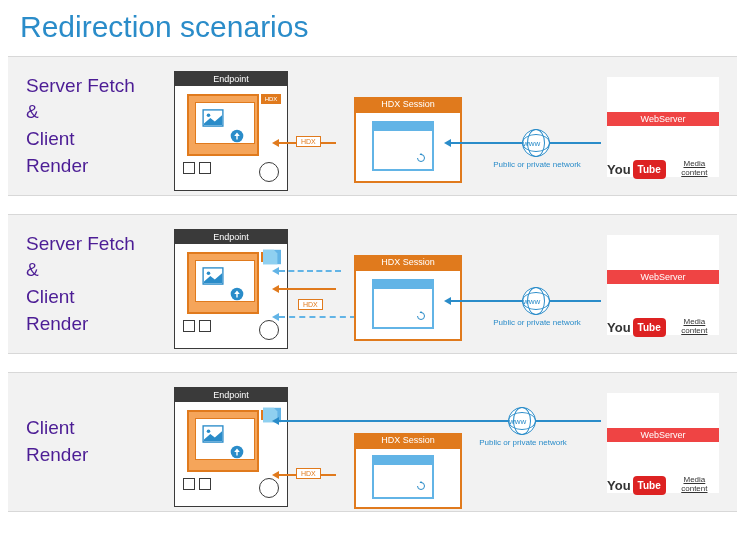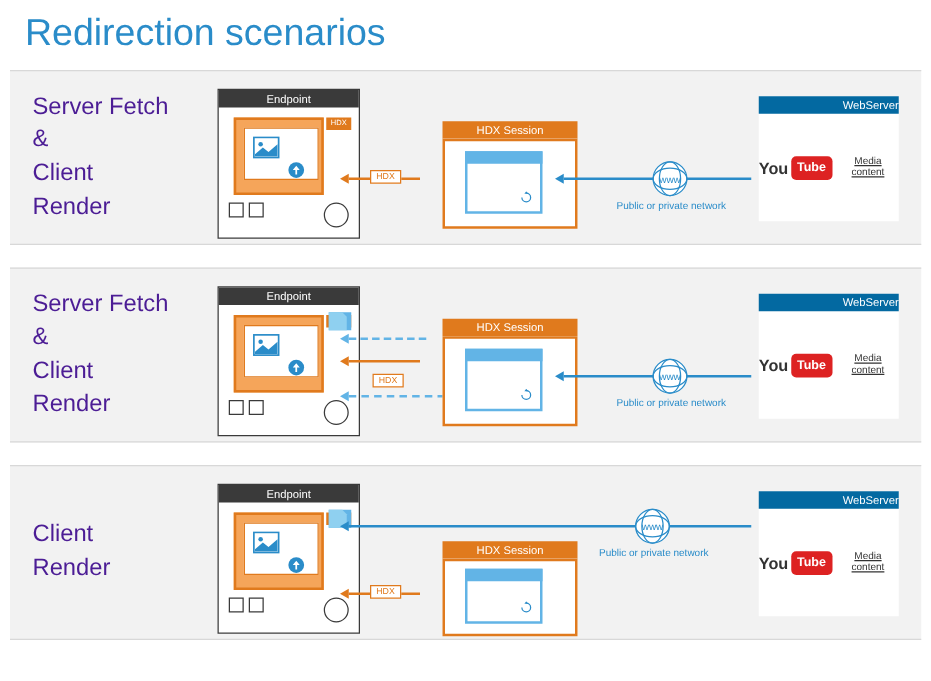--- a/index.html
+++ b/index.html
@@ -46,39 +46,39 @@
     border:2px solid #62b4e6; background:#fff;
   }
   .hdx-monitor::before {
     content:""; position:absolute; left:-2px; right:-2px; top:-2px; height:10px;
     background:#62b4e6;
   }
   .hdx-refresh { position:absolute; right:6px; bottom:6px; width:10px; height:10px; }
 
   
   .webserver { position:absolute; right:18px; top:14px; width:112px; height:100px; background:#fff; }
-  .ws-header { background:#0369a1; color:#fff; font-size:9px; text-align:right; padding:2px 0; }
+  .ws-header { background:#ef4444; color:#fff; font-size:9px; text-align:center; padding:2px 0;margin-top:35px; }
   .ws-body { height:86px; display:flex; flex-direction:row; align-items:center; justify-content:center; gap:4px; }
   .yt { width:60px; height:26px; display:flex; align-items:center; justify-content:center; gap:2px; }
   .yt .you { font-size:13px; font-weight:700; color:#333; }
   .yt .tube { font-size:10px; font-weight:700; color:#fff; background:#d22; padding:4px 5px; border-radius:4px; }
   .mc { font-size:8px; color:#333; text-align:center; line-height:1.1;text-decoration:underline; }
 
   
   .conn { position:absolute; height:2px; background:#e07a1d; }
   .conn-blue { position:absolute; height:2px; background:#2a8cc9; }
   .conn-dash { position:absolute; height:0; border-top:2px dashed #62b4e6; }
   .arrow-l { position:absolute; width:0;height:0; border-top:4px solid transparent; border-bottom:4px solid transparent; border-right:7px solid #e07a1d; }
   .arrow-l-blue { position:absolute; width:0;height:0; border-top:4px solid transparent; border-bottom:4px solid transparent; border-right:7px solid #2a8cc9; }
   .arrow-l-dash { position:absolute; width:0;height:0; border-top:4px solid transparent; border-bottom:4px solid transparent; border-right:7px solid #62b4e6; }
   .hdx-tag { position:absolute; border:1px solid #e07a1d; color:#e07a1d; background:#fff; font-size:7px; padding:1px 4px; }
 
   .www-globe {
     position:absolute; width:28px; height:28px; border-radius:50%;
-    border:1px solid #2a8cc9; display:flex; align-items:center; justify-content:center;
+    border:1px solid #2a8cc9; display:flex; align-items:center; 
     font-size:8px; color:#2a8cc9; background:#fff;
   }
   .www-globe::before, .www-globe::after {
     content:""; position:absolute; border:1px solid #2a8cc9; border-radius:50%;
   }
   .www-globe::before { left:4px; right:4px; top:-1px; bottom:-1px; }
   .www-globe::after { left:-1px; right:-1px; top:4px; bottom:4px; }
   .netlabel { position:absolute; font-size:8px; color:#2a8cc9; text-align:center; line-height:1.1; width:90px; }
 </style>
 </head>

